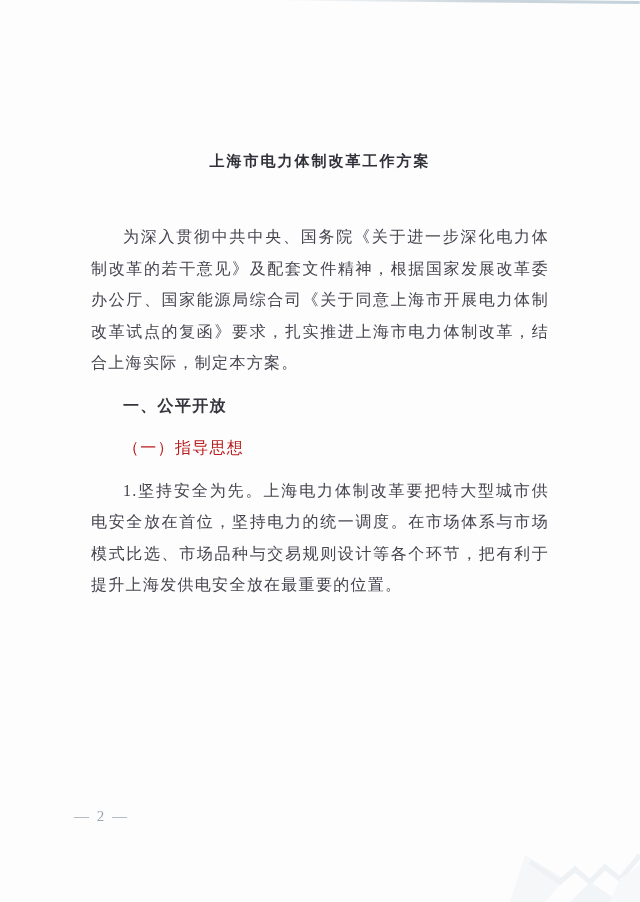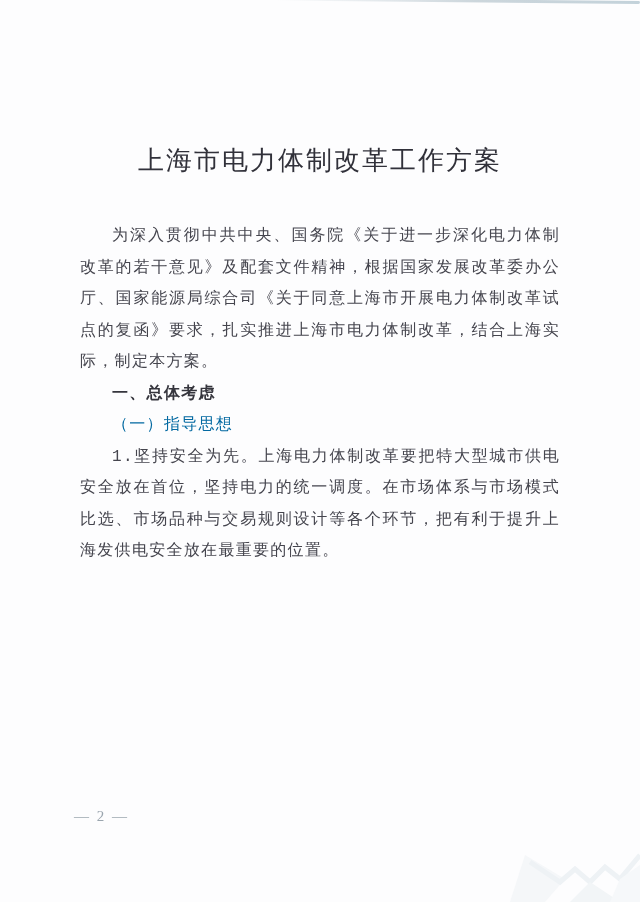--- a/index.html
+++ b/index.html
@@ -29,46 +29,45 @@
   .doc {
     position: absolute;
     left: 80px;
     top: 145px;
     width: 480px;
     color: #45454e;
   }
   .title {
     margin: 0;
     text-align: center;
-    font-size: 26px;
+    font-size: 15px;
     line-height: 32px;
-    font-weight: 400;
+    font-weight: 700;
     letter-spacing: 2px;
     color: #31313a;
   }
   .content {
     margin-top: 44px;
     font-size: 16px;
     letter-spacing: 1.3px;
     line-height: 31.5px;
   }
   .content p {
-    margin: 0;
+    margin: 11px;
     text-indent: 2em;
     text-align: justify;
-    font-family: Liberation Mono, monospace;
   }
   .para-h1 {
     font-family: "Liberation Sans", "DejaVu Sans", sans-serif;
     font-weight: 700;
     color: #35353d;
     text-align: left !important;
   }
   .para-h2 {
-    color: #0369a1;
+    color: #b91c1c;
     text-align: left;
   }
   .page-number {
     position: absolute;
     left: 74px;
     top: 806px;
     font-size: 15px;
     line-height: 20px;
     letter-spacing: 2px;
     color: #9aa5ae;
@@ -87,21 +86,21 @@
 
 <div class="page">
 
   <div class="scan-line-top"></div>
 
   <div class="doc">
     <h1 class="title">上海市电力体制改革工作方案</h1>
 
     <div class="content">
       <p class="para-body">为深入贯彻中共中央、国务院《关于进一步深化电力体制改革的若干意见》及配套文件精神，根据国家发展改革委办公厅、国家能源局综合司《关于同意上海市开展电力体制改革试点的复函》要求，扎实推进上海市电力体制改革，结合上海实际，制定本方案。</p>
-      <p class="para-h1">一、总体考虑</p>
+      <p class="para-h1">一、公平开放</p>
       <p class="para-h2">（一）指导思想</p>
       <p class="para-body">1.坚持安全为先。上海电力体制改革要把特大型城市供电安全放在首位，坚持电力的统一调度。在市场体系与市场模式比选、市场品种与交易规则设计等各个环节，把有利于提升上海发供电安全放在最重要的位置。</p>
     </div>
   </div>
 
   <div class="page-number">— 2 —</div>
 
   <svg class="watermark" viewBox="0 0 170 75" xmlns="http://www.w3.org/2000/svg">
     <polygon points="55,28 95,52 75,75 40,75" fill="#f5f7f9"></polygon>
     <polyline points="60,35 90,55 105,42 120,55 135,40 150,52 170,28" fill="none" stroke="#eef2f5" stroke-width="5"></polyline>

